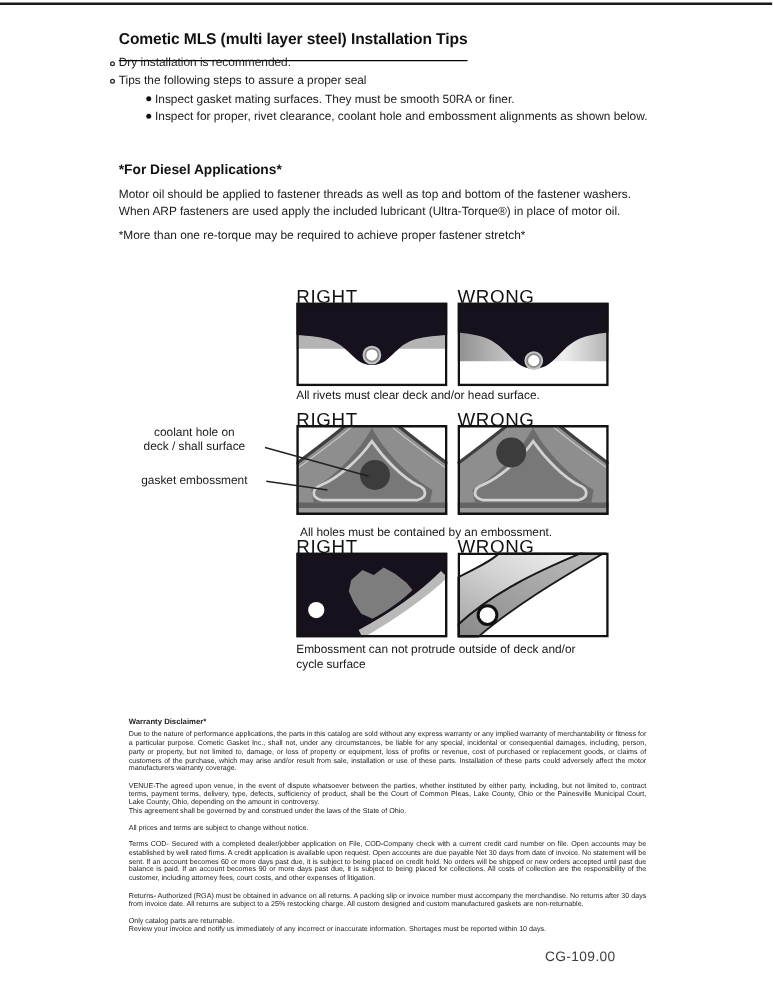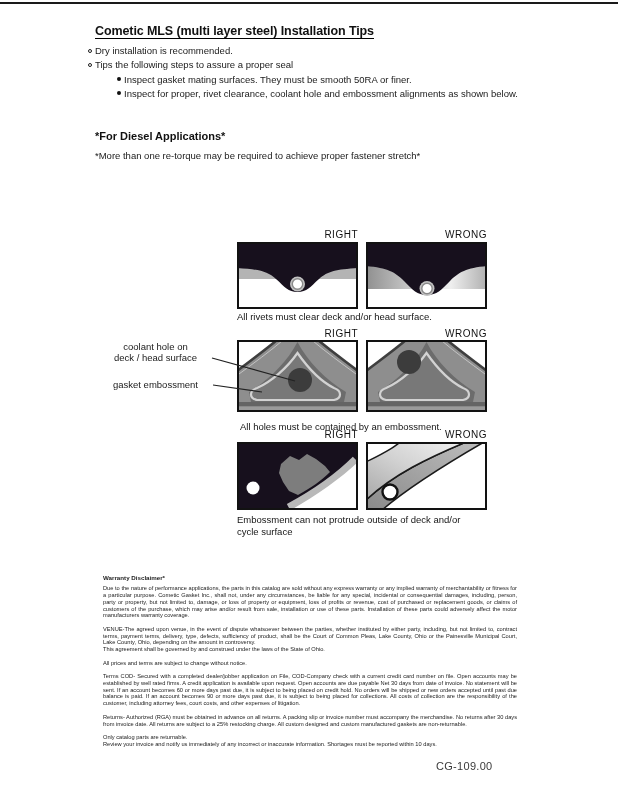--- a/index.html
+++ b/index.html
@@ -2,33 +2,33 @@
 <html><head>
 <meta charset="utf-8">
 <style>
   * { margin:0; padding:0; box-sizing:border-box; }
   html,body { background:#fff; }
   body { font-family:"Liberation Sans", sans-serif; color:#111; }
   .page { position:relative; width:618px; height:800px; background:#fff; overflow:hidden; }
   .top-rule { position:absolute; left:0; top:2px; width:618px; height:2px; background:#1a1a1a; }
 
   .title { position:absolute; left:95px; top:24px; font-size:12.5px; font-weight:bold;
-           letter-spacing:-0.1px; border-bottom:1.6px solid #000; padding-bottom:0; }
+           letter-spacing:-0.1px; border-bottom:1.6px solid #000; padding-bottom:10px; }
 
   .tips { position:absolute; left:88px; top:44px; width:434px; }
   .tip  { display:flex; font-size:9.5px; line-height:14.3px; color:#1a1a1a; }
   .m1 { flex:none; width:4px; height:4px; border:1px solid #222; border-radius:50%; margin:4.5px 3px 0 0; }
   .m2 { flex:none; width:4px; height:4px; background:#111; border-radius:50%; margin:4.5px 3px 0 0; }
   .lvl2 { padding-left:29px; }
 
   .diesel { position:absolute; left:95px; top:130px; width:428px; }
   .diesel h2 { font-size:11px; line-height:13px; font-weight:bold; margin-bottom:6px; }
   .diesel p  { font-size:9.5px; line-height:13.8px; color:#1a1a1a; margin-bottom:5px; }
 
-  .dlabel { position:absolute; width:121px; text-align:right; font-size:10px;
+  .dlabel { position:absolute; width:121px; text-align:left; font-size:15px;
             letter-spacing:0.5px; color:#111; }
   .dbox   { position:absolute; display:block; }
   .dcap   { position:absolute; font-size:9.5px; line-height:12px; color:#151515; }
 
   .anno { position:absolute; text-align:center; font-size:9.5px; line-height:11px; color:#1a1a1a; }
   .leader-overlay { position:absolute; left:211px; top:352px; pointer-events:none; z-index:5; }
 
   .legal { position:absolute; left:103px; top:574px; width:414px; color:#222; }
   .legal h3 { font-size:6.2px; font-weight:bold; margin-bottom:4px; }
   .legal p  { font-size:5.7px; line-height:6.85px; text-align:justify; margin-bottom:6.5px; }
@@ -58,20 +58,21 @@
       <span>Inspect gasket mating surfaces.  They must be smooth 50RA or finer.</span>
     </div>
     <div class="tip lvl2">
       <span class="m2"></span>
       <span>Inspect for proper, rivet clearance, coolant hole and embossment alignments as shown below.</span>
     </div>
   </div>
 
   <div class="diesel">
     <h2>*For Diesel Applications*</h2>
+    <p>Motor oil should be applied to fastener threads as well as top and bottom of the fastener washers. When ARP fasteners are used apply the included lubricant (Ultra-Torque®) in place of motor oil.</p>
     <p>*More than one re-torque may be required to achieve proper fastener stretch*</p>
   </div>
 
   <div class="dlabel" style="left:237px; top:229px;">RIGHT</div>
   <div class="dlabel" style="left:366px; top:229px;">WRONG</div>
 
   <svg class="dbox" style="left:237px; top:242px;" width="121" height="67" viewBox="0 0 121 67">
     <rect width="121" height="67" fill="#ffffff"></rect>
     <rect x="0" y="26" width="121" height="11" fill="#b4b4b4"></rect>
     <path d="M0,0 H121 V26 C99,27.5 91,29 82,37 C73,45 70,50 60.5,50 C51,50 48,45 39,37 C30,29 22,27.5 0,26 Z" fill="#17101d"></path>
@@ -128,21 +129,21 @@
     <path d="M81,0 C94,11 108,21 121,31" fill="none" stroke="#3f3f3f" stroke-width="2.6"></path>
     <path d="M76,1 C89,12 104,23 119,34" fill="none" stroke="#c4c4c4" stroke-width="1"></path>
     <circle cx="43" cy="22" r="12" fill="#3c3c3c"></circle>
     <rect x="0" y="62" width="121" height="4.5" fill="#646464"></rect>
     <rect x="0" y="66.5" width="121" height="5.5" fill="#9a9a9a"></rect>
     <rect x="1" y="1" width="119" height="70" fill="none" stroke="#121212" stroke-width="2"></rect>
   </svg>
 
   <div class="anno" style="left:100px; top:341px; width:111px;">
     <div>coolant hole on</div>
-    <div>deck / head surface</div>
+    <div>deck / shall surface</div>
   </div>
   <div class="anno" style="left:100px; top:379px; width:111px;">
     <div>gasket embossment</div>
   </div>
 
   <svg class="leader-overlay" width="100" height="45" viewBox="0 0 100 45">
     <line x1="1" y1="6" x2="84" y2="29" stroke="#222" stroke-width="1.2"></line>
     <line x1="2" y1="33" x2="51" y2="40" stroke="#222" stroke-width="1.2"></line>
   </svg>
 

